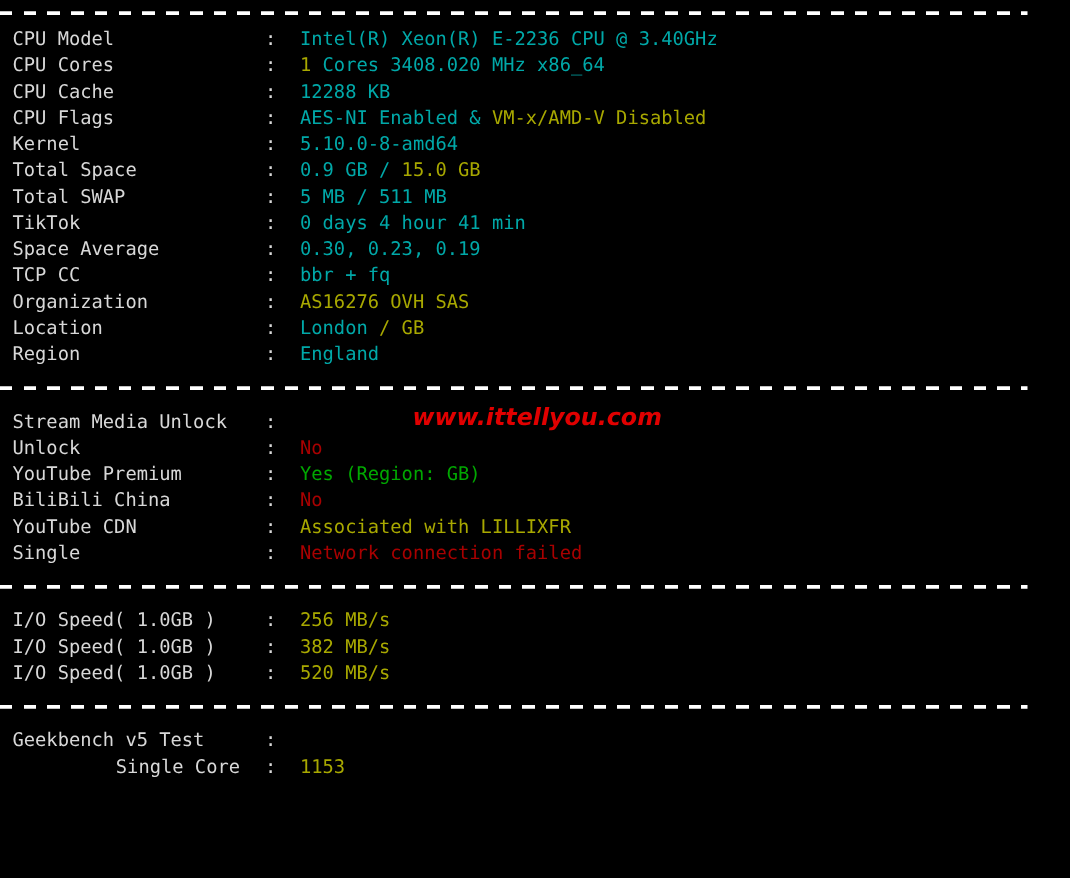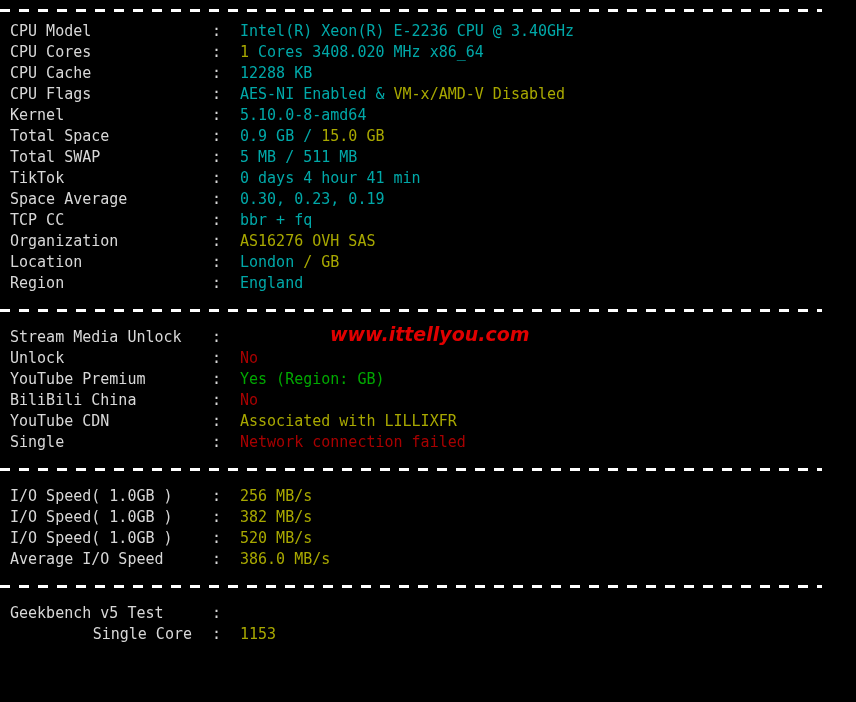--- a/index.html
+++ b/index.html
@@ -136,21 +136,20 @@
       </div>
       <div class="spacer-sm"></div>
       <div class="sep">
         <span class="rule"></span>
       </div>
       <div class="spacer-sm"></div>
       <div class="block">
         <div class="row"><span class="lbl">I/O Speed( 1.0GB )</span><span class="colon">:</span><span class="val"><span class="c-yellow">256 MB/s</span></span></div>
         <div class="row"><span class="lbl">I/O Speed( 1.0GB )</span><span class="colon">:</span><span class="val"><span class="c-yellow">382 MB/s</span></span></div>
         <div class="row"><span class="lbl">I/O Speed( 1.0GB )</span><span class="colon">:</span><span class="val"><span class="c-yellow">520 MB/s</span></span></div>
-        <div class="row"><span class="lbl">Average I/O Speed</span><span class="colon">:</span><span class="val"><span class="c-yellow">386.0 MB/s</span></span></div>
       </div>
       <div class="spacer-sm"></div>
       <div class="sep">
         <span class="rule"></span>
       </div>
       <div class="spacer-sm"></div>
       <div class="block">
         <div class="row"><span class="lbl">Geekbench v5 Test</span><span class="colon">:</span><span class="val"></span></div>
         <div class="row"><span class="lbl indent">Single Core</span><span class="colon">:</span><span class="val"><span class="c-yellow">1153</span></span></div>
       </div>

